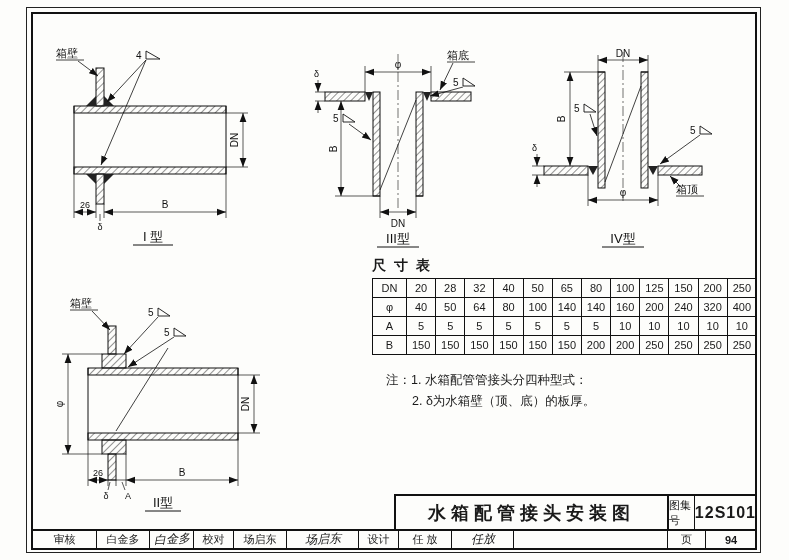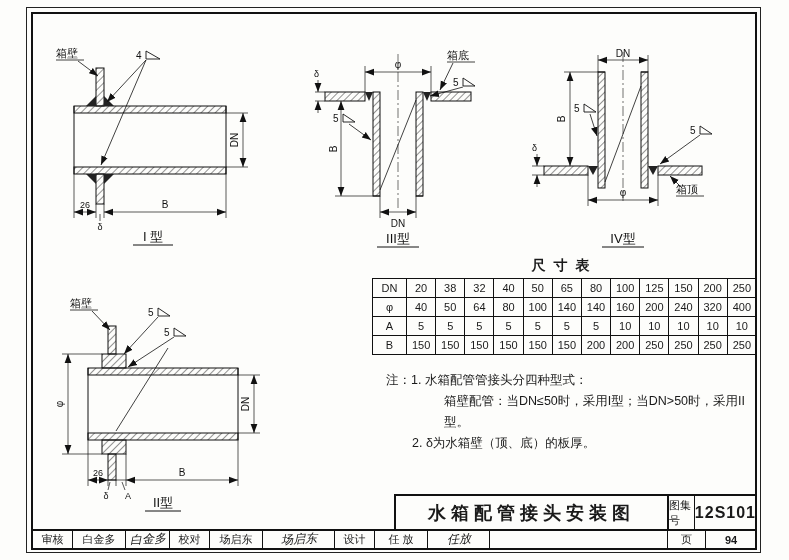--- a/index.html
+++ b/index.html
@@ -3,21 +3,21 @@
 <meta charset="utf-8">
 <style>
   html,body{margin:0;padding:0;background:#e8e8e4;}
   *{box-sizing:border-box;}
   .sheet{position:relative;width:789px;height:560px;background:#fdfdfb;overflow:hidden;
          font-family:"Liberation Sans","DejaVu Sans",sans-serif;color:#1a1a1a;}
   .frame-outer{position:absolute;left:26px;top:7px;width:735px;height:546px;border:1px solid #222;}
   .frame-inner{position:absolute;left:31px;top:12px;width:726px;height:538px;border:2px solid #111;}
   .diagram{position:absolute;}
   svg text{font-family:"Liberation Sans","DejaVu Sans",sans-serif;fill:#111;}
-  .tbl-title{position:absolute;left:372px;top:257px;width:385px;text-align:center;
+  .tbl-title{position:absolute;left:372px;top:257px;width:385px;text-align:left;
              font-size:14px;letter-spacing:8px;font-weight:bold;}
   table.size{position:absolute;left:372px;top:278px;width:385px;border-collapse:collapse;
              table-layout:fixed;font-size:11px;}
   table.size td{border:1px solid #111;height:19px;text-align:center;padding:0;}
   table.size td.head{width:34px;}
   .notes{position:absolute;left:386px;top:370px;width:370px;font-size:12.5px;line-height:21px;}
   .notes .n1{padding-left:0;}
   .notes .n2,.notes .n3{padding-left:58px;}
   .notes .n4{padding-left:26px;}
   .tb-titlerow{position:absolute;left:394px;top:494px;width:362px;height:35px;display:flex;
@@ -259,21 +259,21 @@
       <line x1="99" y1="221" x2="135" y2="221" stroke="#111" stroke-width="1"></line>
     </svg>
   </div>
 
   <div class="tbl-title">尺寸表</div>
   <table class="size">
     <tbody>
         <tr>
           <td class="head">DN</td>
           <td>20</td>
-          <td>38</td>
+          <td>28</td>
           <td>32</td>
           <td>40</td>
           <td>50</td>
           <td>65</td>
           <td>80</td>
           <td>100</td>
           <td>125</td>
           <td>150</td>
           <td>200</td>
           <td>250</td>
@@ -321,32 +321,31 @@
           <td>250</td>
           <td>250</td>
           <td>250</td>
           <td>250</td>
         </tr>
       </tbody>
   </table>
 
   <div class="notes">
     <div class="n1">注：1.  水箱配管管接头分四种型式：</div>
-    <div class="n2">箱壁配管：当DN≤50时，采用I型；当DN&gt;50时，采用II型。</div>
     <div class="n4">2.  δ为水箱壁（顶、底）的板厚。</div>
   </div>
 
   <div class="tb-titlerow">
     <div class="bigtitle">水箱配管接头安装图</div>
     <div class="atlas-label">图集号</div>
     <div class="atlas-no">12S101</div>
   </div>
 
   <div class="tb-strip">
-    <div class="c" style="width:40px">审核</div>
+    <div class="c" style="width:64px">审核</div>
     <div class="c" style="width:53px">白金多</div>
     <div class="c" style="width:44px">
         <span class="sig">白金多</span>
       </div>
     <div class="c" style="width:40px">校对</div>
     <div class="c" style="width:53px">场启东</div>
     <div class="c" style="width:72px">
         <span class="sig">场启东</span>
       </div>
     <div class="c" style="width:40px">设计</div>

